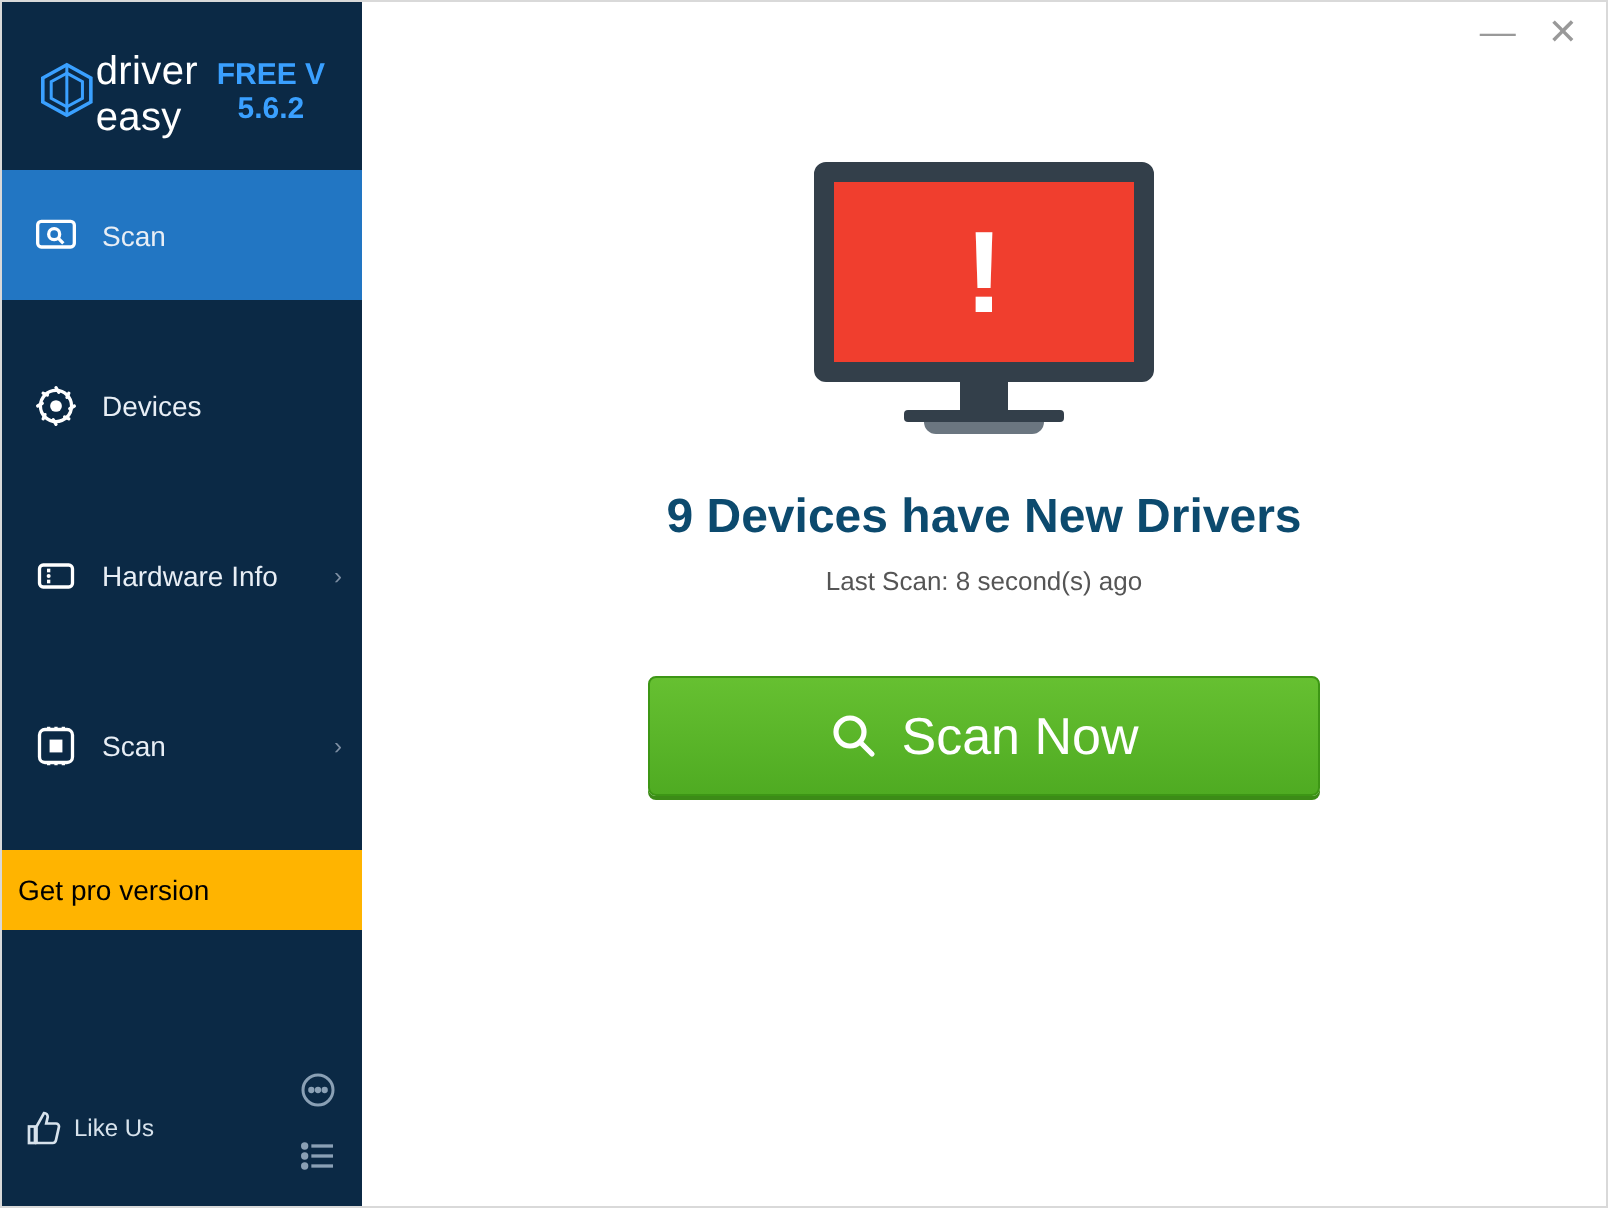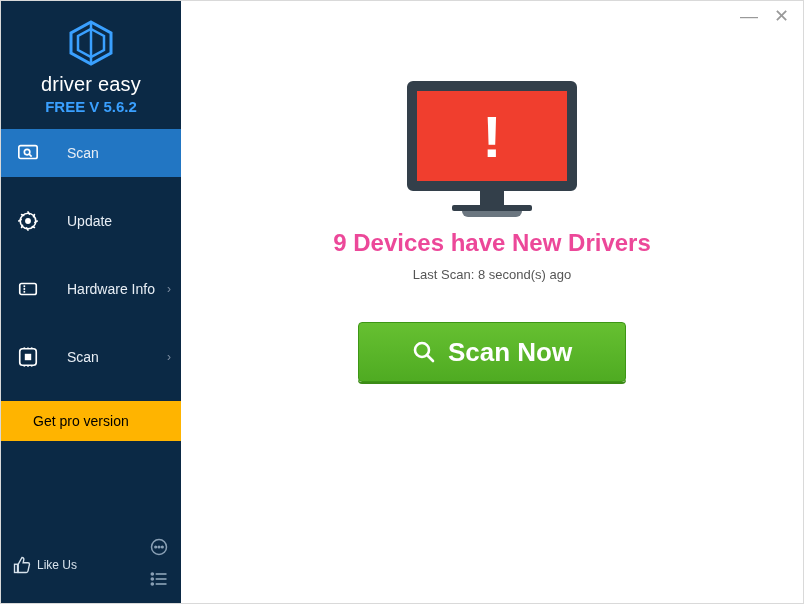--- a/index.html
+++ b/index.html
@@ -2,44 +2,44 @@
 <html><head>
 <meta charset="utf-8">
 <style>
   *{box-sizing:border-box;margin:0;padding:0;font-family:Arial,Helvetica,sans-serif}
   body{background:#fff}
   .app{width:804px;height:604px;border:1px solid #d9d9d9;display:flex;position:relative;background:#fff}
   .titlebar{position:absolute;top:0;right:0;height:30px;display:flex;align-items:center;gap:16px;padding:6px 14px;z-index:5}
   .titlebar span{color:#999;font-size:18px;cursor:pointer;line-height:1}
   .sidebar{width:180px;height:100%;background:#0b2945;color:#fff;display:flex;flex-direction:column;position:relative}
   .brand{padding:18px 18px 4px;text-align:left}
-  .brand .logo-wrap{display:flex;flex-direction:column;align-items:center}
+  .brand .logo-wrap{display:flex;flex-direction:row;align-items:center}
   .brand svg{display:block;margin:0 auto}
   .brand .name{font-family:'Segoe UI','Lucida Sans',sans-serif;font-size:20px;font-weight:400;margin-top:6px;color:#fff;letter-spacing:.2px}
   .brand .ver{color:#3aa0ff;font-size:15px;font-weight:700;margin-top:2px;text-align:center}
   .nav{margin-top:10px}
-  .nav-item{display:flex;align-items:center;gap:28px;padding:0 16px;height:48px;font-size:14px;color:#e8eef5;cursor:pointer;position:relative;margin-bottom:20px}
+  .nav-item{display:flex;align-items:center;gap:12px;padding:0 16px;height:65px;font-size:14px;color:#e8eef5;cursor:pointer;position:relative;margin-bottom:20px}
   .nav-item.active{background:#2276c3}
   .nav-item .chev{position:absolute;right:10px;color:#7d8ea2;font-size:12px}
   .nav-item .icon{width:22px;height:22px;flex:0 0 22px;display:flex;align-items:center;justify-content:center}
-  .pro-btn{background:#ffb400;color:#000;height:40px;display:flex;align-items:center;padding-left:32px;font-size:14px;cursor:pointer}
+  .pro-btn{background:#ffb400;color:#000;height:40px;display:flex;align-items:center;padding-left:8px;font-size:14px;cursor:pointer}
   .footer{position:absolute;bottom:10px;left:0;right:0;display:flex;align-items:center;justify-content:space-between;padding:0 12px}
   .like{display:flex;align-items:center;gap:6px;color:#d7e2ec;font-size:12px;cursor:pointer}
   .footer-icons{display:flex;flex-direction:column;gap:8px;align-items:center}
   .footer-icons .ficon{color:#8aa0b5;cursor:pointer}
   .main{flex:1;display:flex;flex-direction:column;align-items:center;padding-top:80px}
   .monitor{width:170px;display:flex;flex-direction:column;align-items:center}
   .screen{width:170px;height:110px;background:#f03e2e;border:10px solid #333f4a;border-radius:6px;display:flex;align-items:center;justify-content:center}
   .screen .bang{color:#fff;font-size:58px;font-weight:700;font-family:Arial}
   .neck{width:24px;height:14px;background:#333f4a}
   .stand-line{width:80px;height:6px;background:#333f4a;border-radius:2px}
   .stand-base{width:60px;height:6px;background:#6b7680;border-radius:0 0 6px 6px;margin-top:0}
-  .status-title{color:#ec4899;font-size:24px;font-weight:700;margin-top:12px}
+  .status-title{color:#0c4a6e;font-size:24px;font-weight:700;margin-top:28px}
   .last-scan{color:#555;font-size:13px;margin-top:10px}
-  .scan-btn{margin-top:40px;height:60px;width:268px;background:linear-gradient(#66c031,#4fab22);border:1px solid #3d9615;border-radius:4px;display:flex;align-items:center;justify-content:center;gap:12px;color:#fff;font-size:26px;font-weight:700;cursor:pointer;box-shadow:0 2px 0 #3c8b17}
+  .scan-btn{margin-top:40px;height:60px;width:336px;background:linear-gradient(#66c031,#4fab22);border:1px solid #3d9615;border-radius:4px;display:flex;align-items:center;justify-content:center;gap:12px;color:#fff;font-size:26px;font-weight:400;cursor:pointer;box-shadow:0 2px 0 #3c8b17}
   .scan-btn .mag{width:24px;height:24px}
 </style>
 </head>
 <body>
 
 <div class="app">
 
   <div class="titlebar">
     <span>—</span>
     <span>✕</span>
@@ -71,21 +71,21 @@
       </div>
 
       <div class="nav-item">
         <span class="icon">
           <svg width="22" height="22" viewBox="0 0 24 24" fill="none" stroke="#fff" stroke-width="1.8">
             <circle cx="12" cy="12" r="3.2" fill="#fff" stroke="none"></circle>
             <path d="M12 2l1.5 2.5M22 12l-2.5 1.5M12 22l-1.5-2.5M2 12l2.5-1.5M19 5l-1 2.3M19 19l-2.3-1M5 19l1-2.3M5 5l2.3 1" stroke-linecap="round"></path>
             <circle cx="12" cy="12" r="8.5"></circle>
           </svg>
         </span>
-        <span>Update</span>
+        <span>Devices</span>
       </div>
 
       <div class="nav-item">
         <span class="icon">
           <svg width="22" height="22" viewBox="0 0 24 24" fill="none" stroke="#fff" stroke-width="1.8">
             <rect x="3" y="6" width="18" height="12" rx="2"></rect>
             <circle cx="8" cy="12" r="1.1" fill="#fff" stroke="none"></circle>
             <line x1="8" y1="14" x2="8" y2="16"></line>
             <line x1="8" y1="8" x2="8" y2="10"></line>
           </svg>

